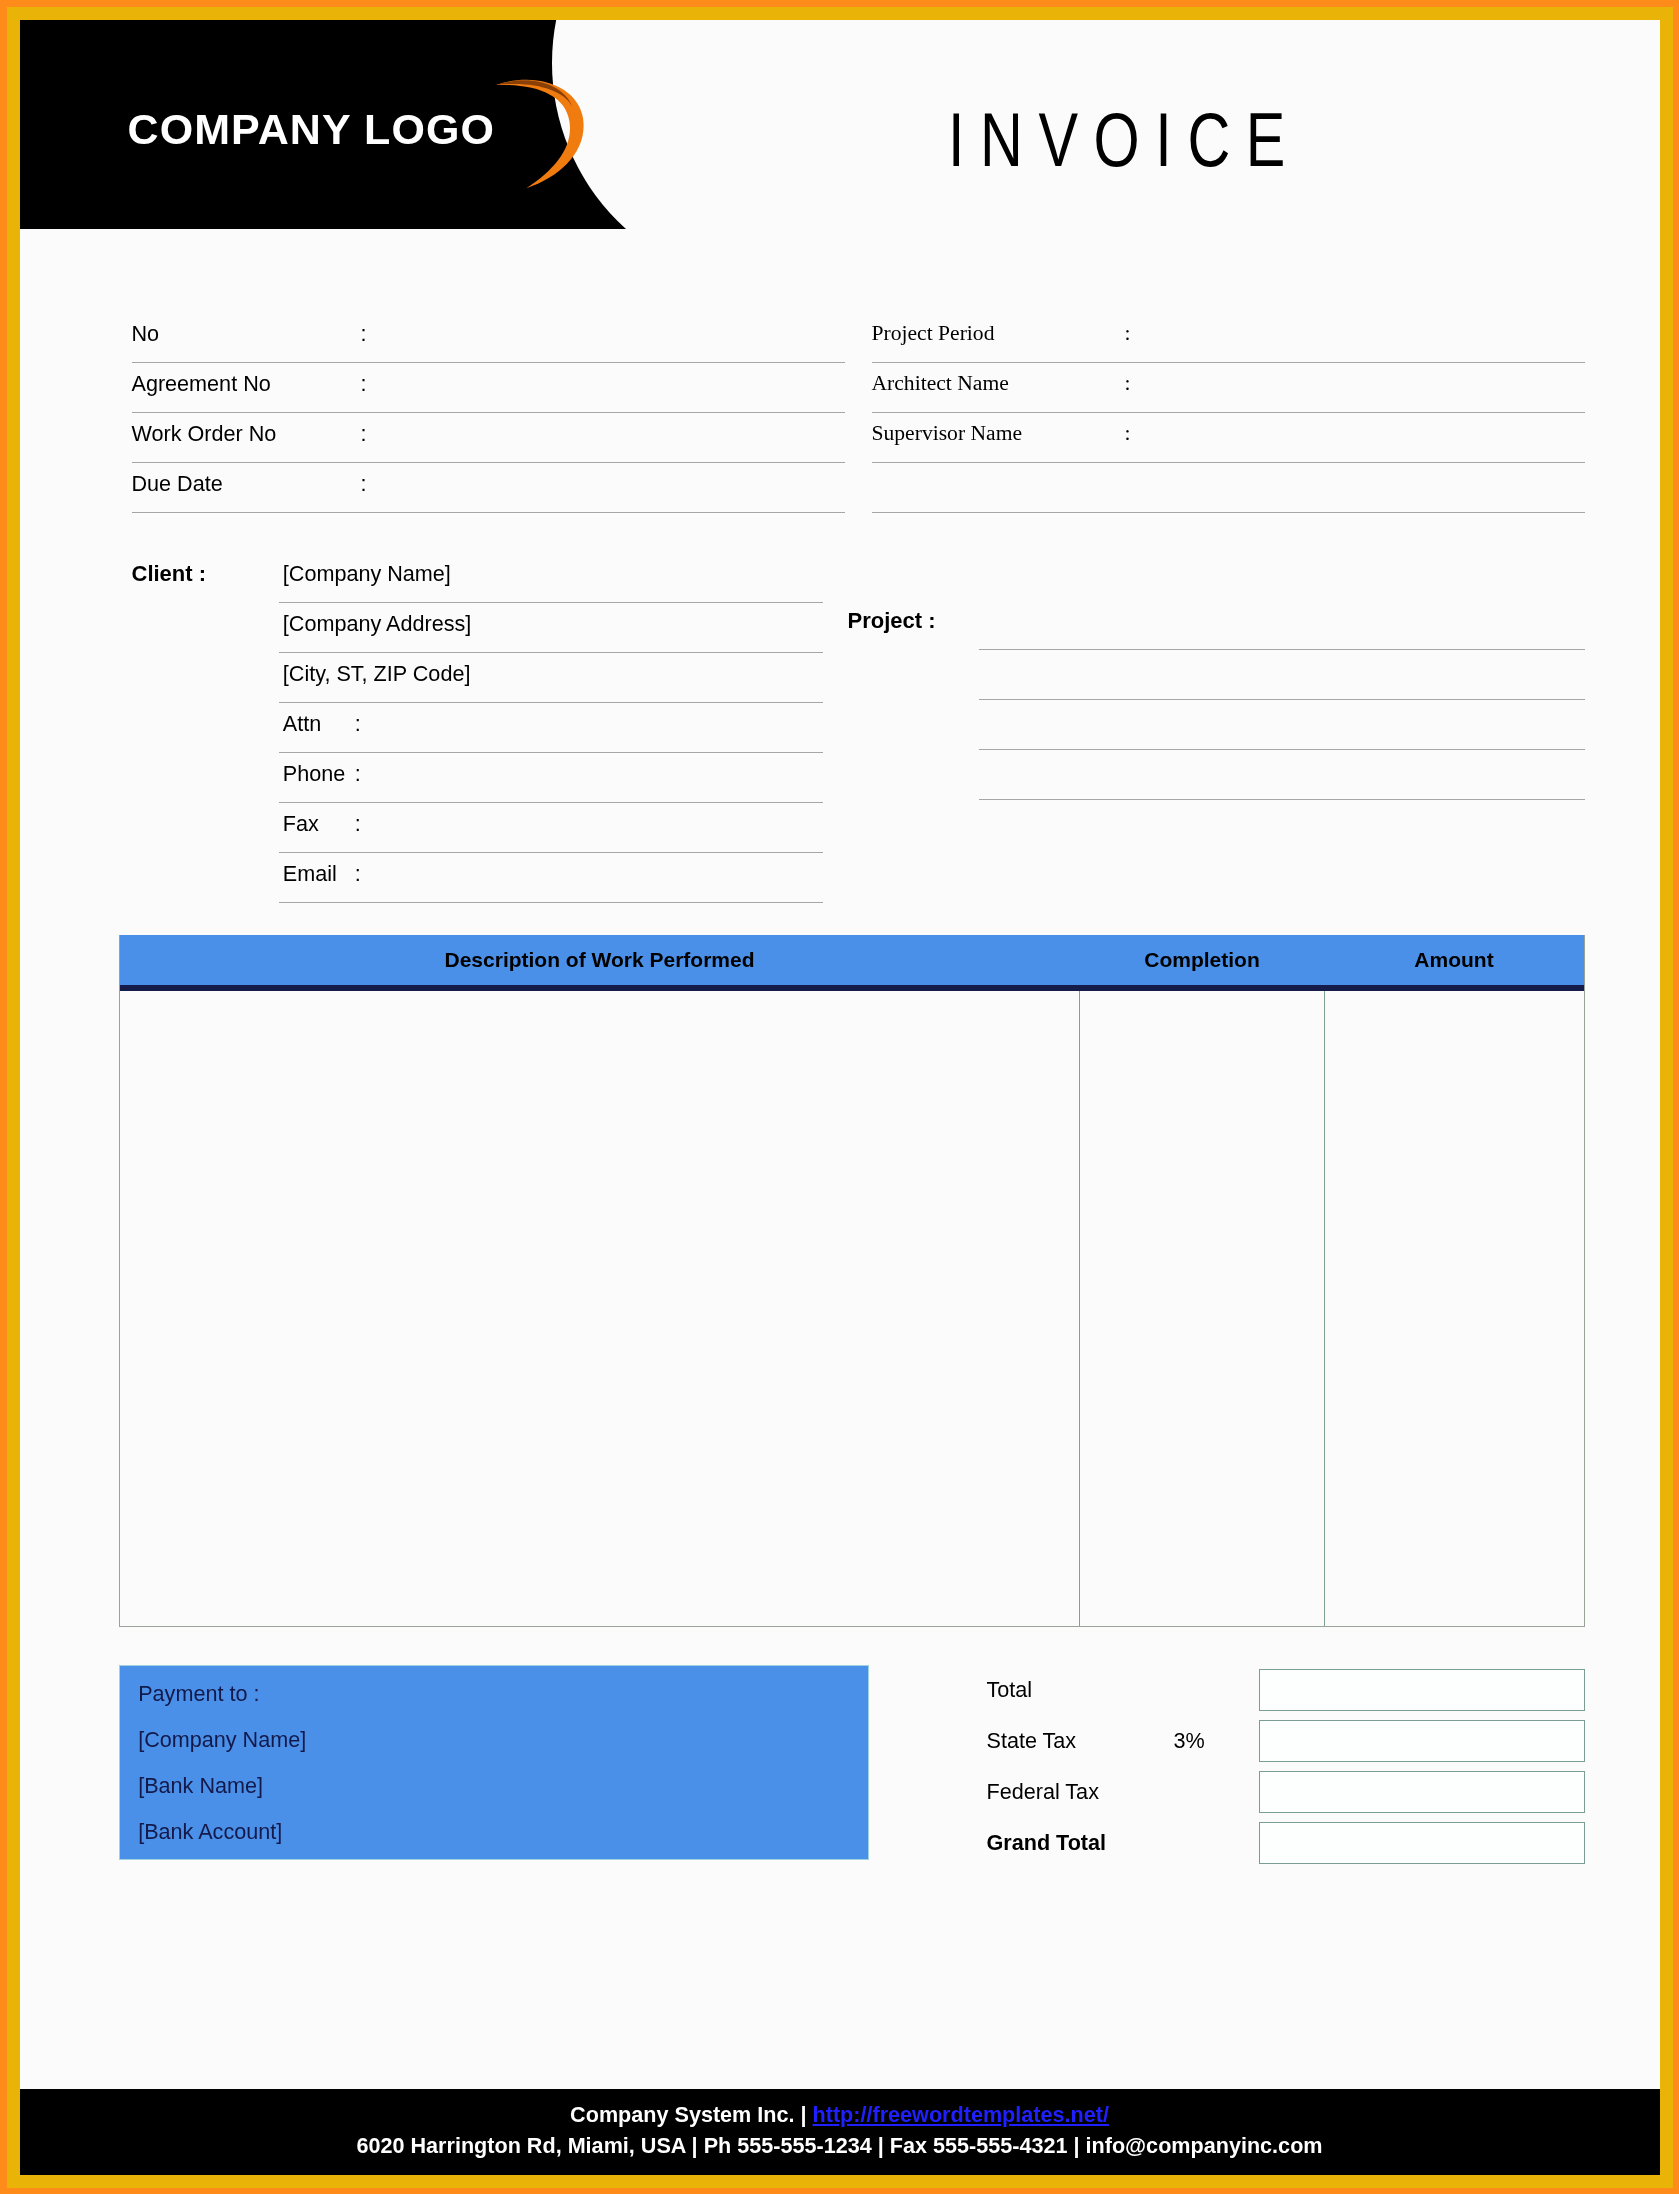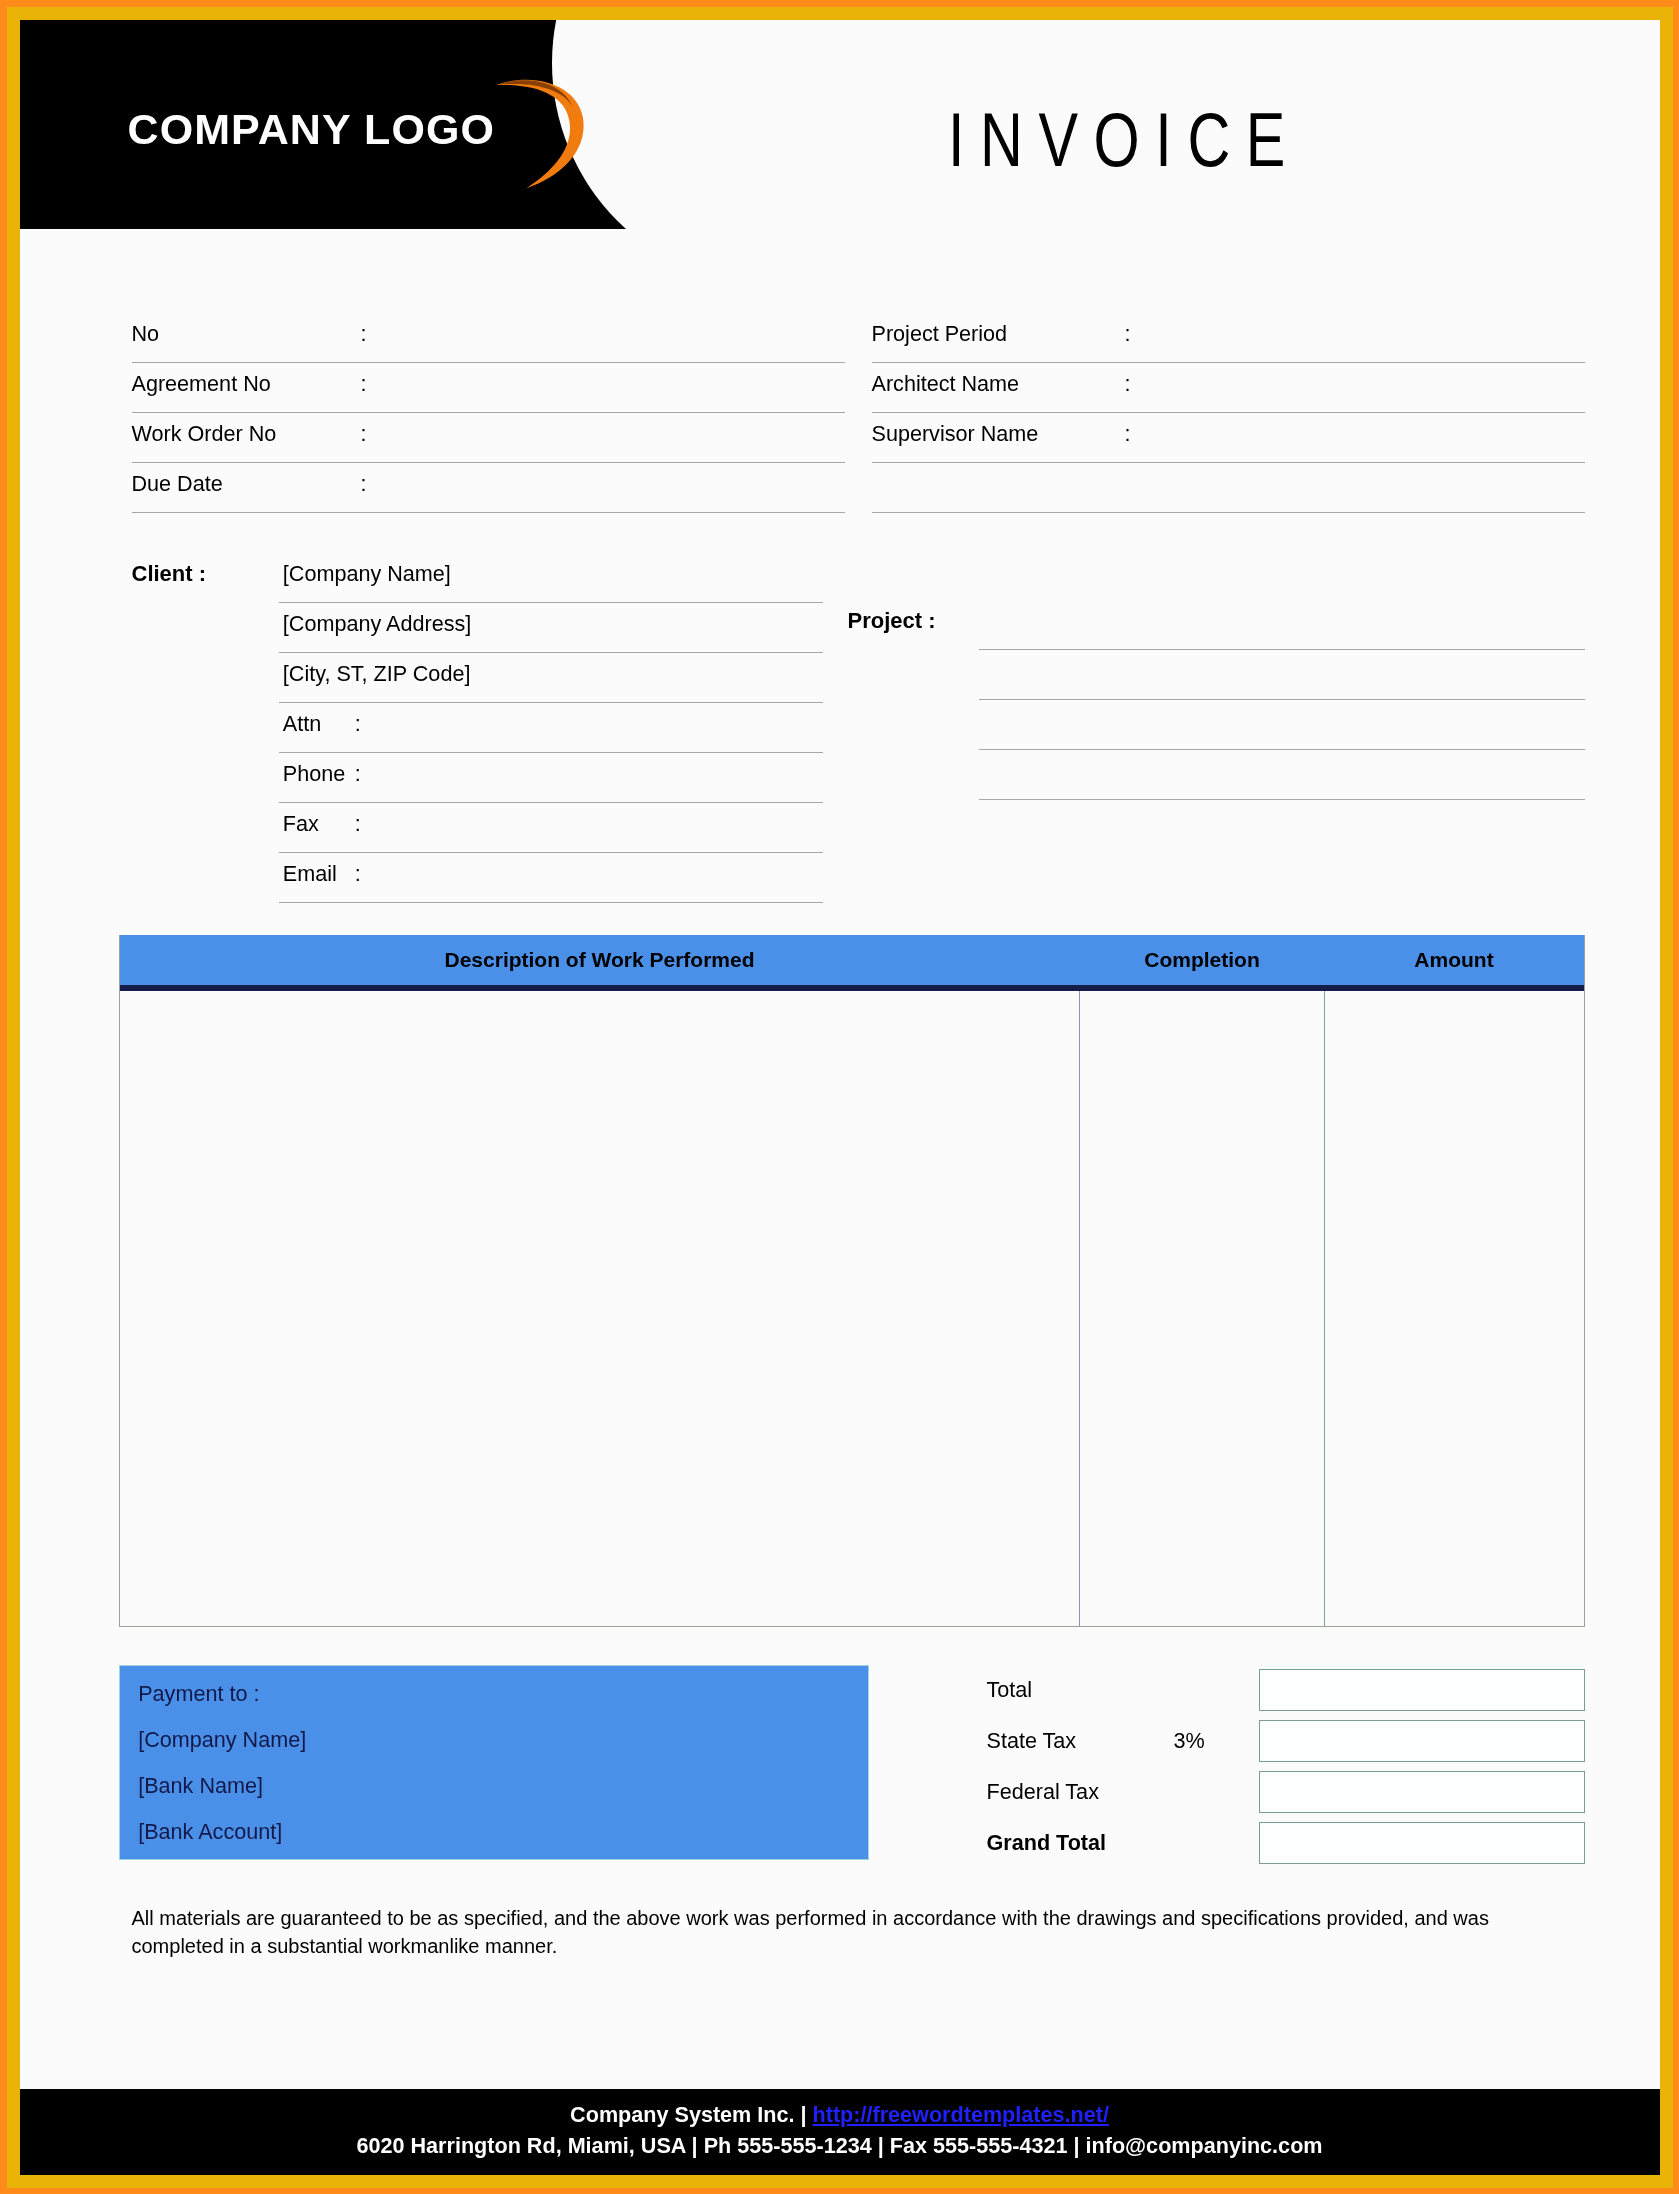--- a/index.html
+++ b/index.html
@@ -92,21 +92,21 @@
 
   
   .meta-block {
     margin-top: 84px;
     margin-left: 112px;
     margin-right: 75px;
     display: flex;
     gap: 4px;
   }
   .meta-col { flex: 1; }
-  .meta-col.right { margin-left: 23px; }
+  .meta-col.right { margin-left: 23px; font-family: Liberation Serif, serif; }
   .meta-row {
     height: 50px;
     border-bottom: 1.4px solid #a6a6a6;
     display: flex;
     align-items: flex-start;
     padding-top: 8.6px;
   }
   .meta-label {
     font-size: 21.6px;
     color: #000000;
@@ -448,21 +448,20 @@
       </div>
       <div class="total-row">
         <span class="total-label bold">Grand Total</span>
         <span class="total-rate"></span>
         <span class="total-field"></span>
       </div>
     </div>
 
   </div>
 
-  <div class="guarantee">All materials are guaranteed to be as specified, and the above work was performed in accordance with the drawings and specifications provided, and was completed in a substantial workmanlike manner.</div>
 
   <div class="footer">
     <div class="footer-line1">
       <span>Company System Inc. | </span><a class="footer-url" href="#">http://freewordtemplates.net/</a>
     </div>
     <div class="footer-line2">6020 Harrington Rd, Miami, USA | Ph 555-555-1234 | Fax 555-555-4321 | info@companyinc.com</div>
   </div>
 
 </div>
 </div>

